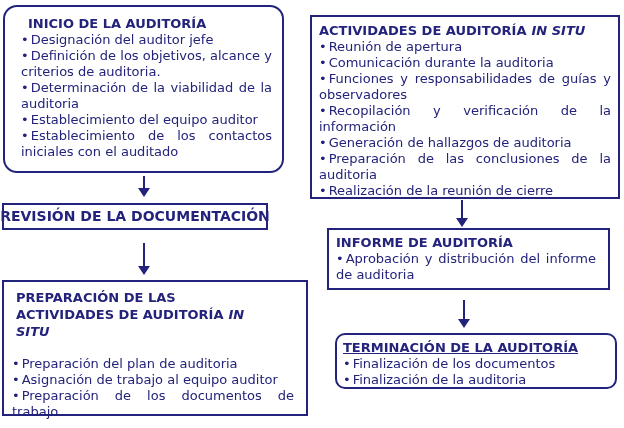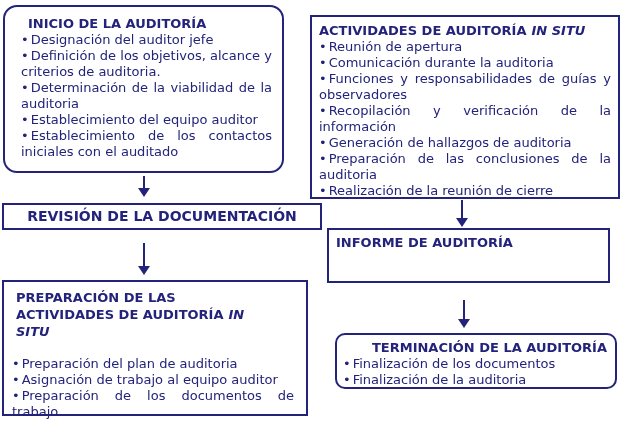--- a/index.html
+++ b/index.html
@@ -32,35 +32,35 @@
 
   .items { list-style: none; text-align: justify; }
   .items li { text-align: justify; }
   .items li::before { content: "\2022"; margin-right: 2px; }
 
   
   #box-inicio { left: 3px; top: 5px; width: 281px; height: 168px; padding: 8px 10px 4px 16px; }
   #box-inicio .title { margin-left: 7px; }
 
   #box-revision {
-    left: 2px; top: 203px; width: 320px; height: 27px;
+    left: 2px; top: 203px; width: 266px; height: 27px;
     display: flex; align-items: center; justify-content: center;
   }
   #box-revision .title { font-size: 14px; white-space: nowrap; }
 
   #box-preparacion { left: 2px; top: 280px; width: 306px; height: 136px; padding: 7px 12px 4px 8px; }
   #box-preparacion .title { max-width: 258px; margin-left: 4px; }
   #box-preparacion .items { margin-top: 16px; }
 
   #box-actividades { left: 310px; top: 15px; width: 310px; height: 184px; padding: 5px 7px 14px 7px; }
 
-  #box-informe { left: 327px; top: 228px; width: 283px; height: 55px; padding: 4px 12px 2px 7px; }
+  #box-informe { left: 327px; top: 228px; width: 283px; height: 62px; padding: 4px 12px 2px 7px; }
 
   #box-terminacion { left: 335px; top: 333px; width: 282px; height: 56px; padding: 4px 8px 2px 6px; }
-  #box-terminacion .title { text-align: right; }
+  #box-terminacion .title { text-align: left; text-decoration: underline; }
 
   
   .arrow { position: absolute; width: 12px; }
   .arrow .shaft {
     position: absolute; left: 50%; transform: translateX(-50%);
     top: 0; width: 2px; background: var(--ink);
   }
   .arrow .head {
     position: absolute; left: 50%; transform: translateX(-50%); bottom: 0;
     width: 0; height: 0;
@@ -130,20 +130,21 @@
   </div>
 
   <div class="arrow" id="arrow-3">
     <div class="shaft"></div>
     <div class="head"></div>
   </div>
 
   <div class="box" id="box-informe">
     <div class="title">INFORME DE AUDITORÍA</div>
     <ul class="items">
+      <li>Aprobación y distribución del informe de auditoria</li>
     </ul>
   </div>
 
   <div class="arrow" id="arrow-4">
     <div class="shaft"></div>
     <div class="head"></div>
   </div>
 
   <div class="box rounded-sm" id="box-terminacion">
     <div class="title">TERMINACIÓN DE LA AUDITORÍA</div>

